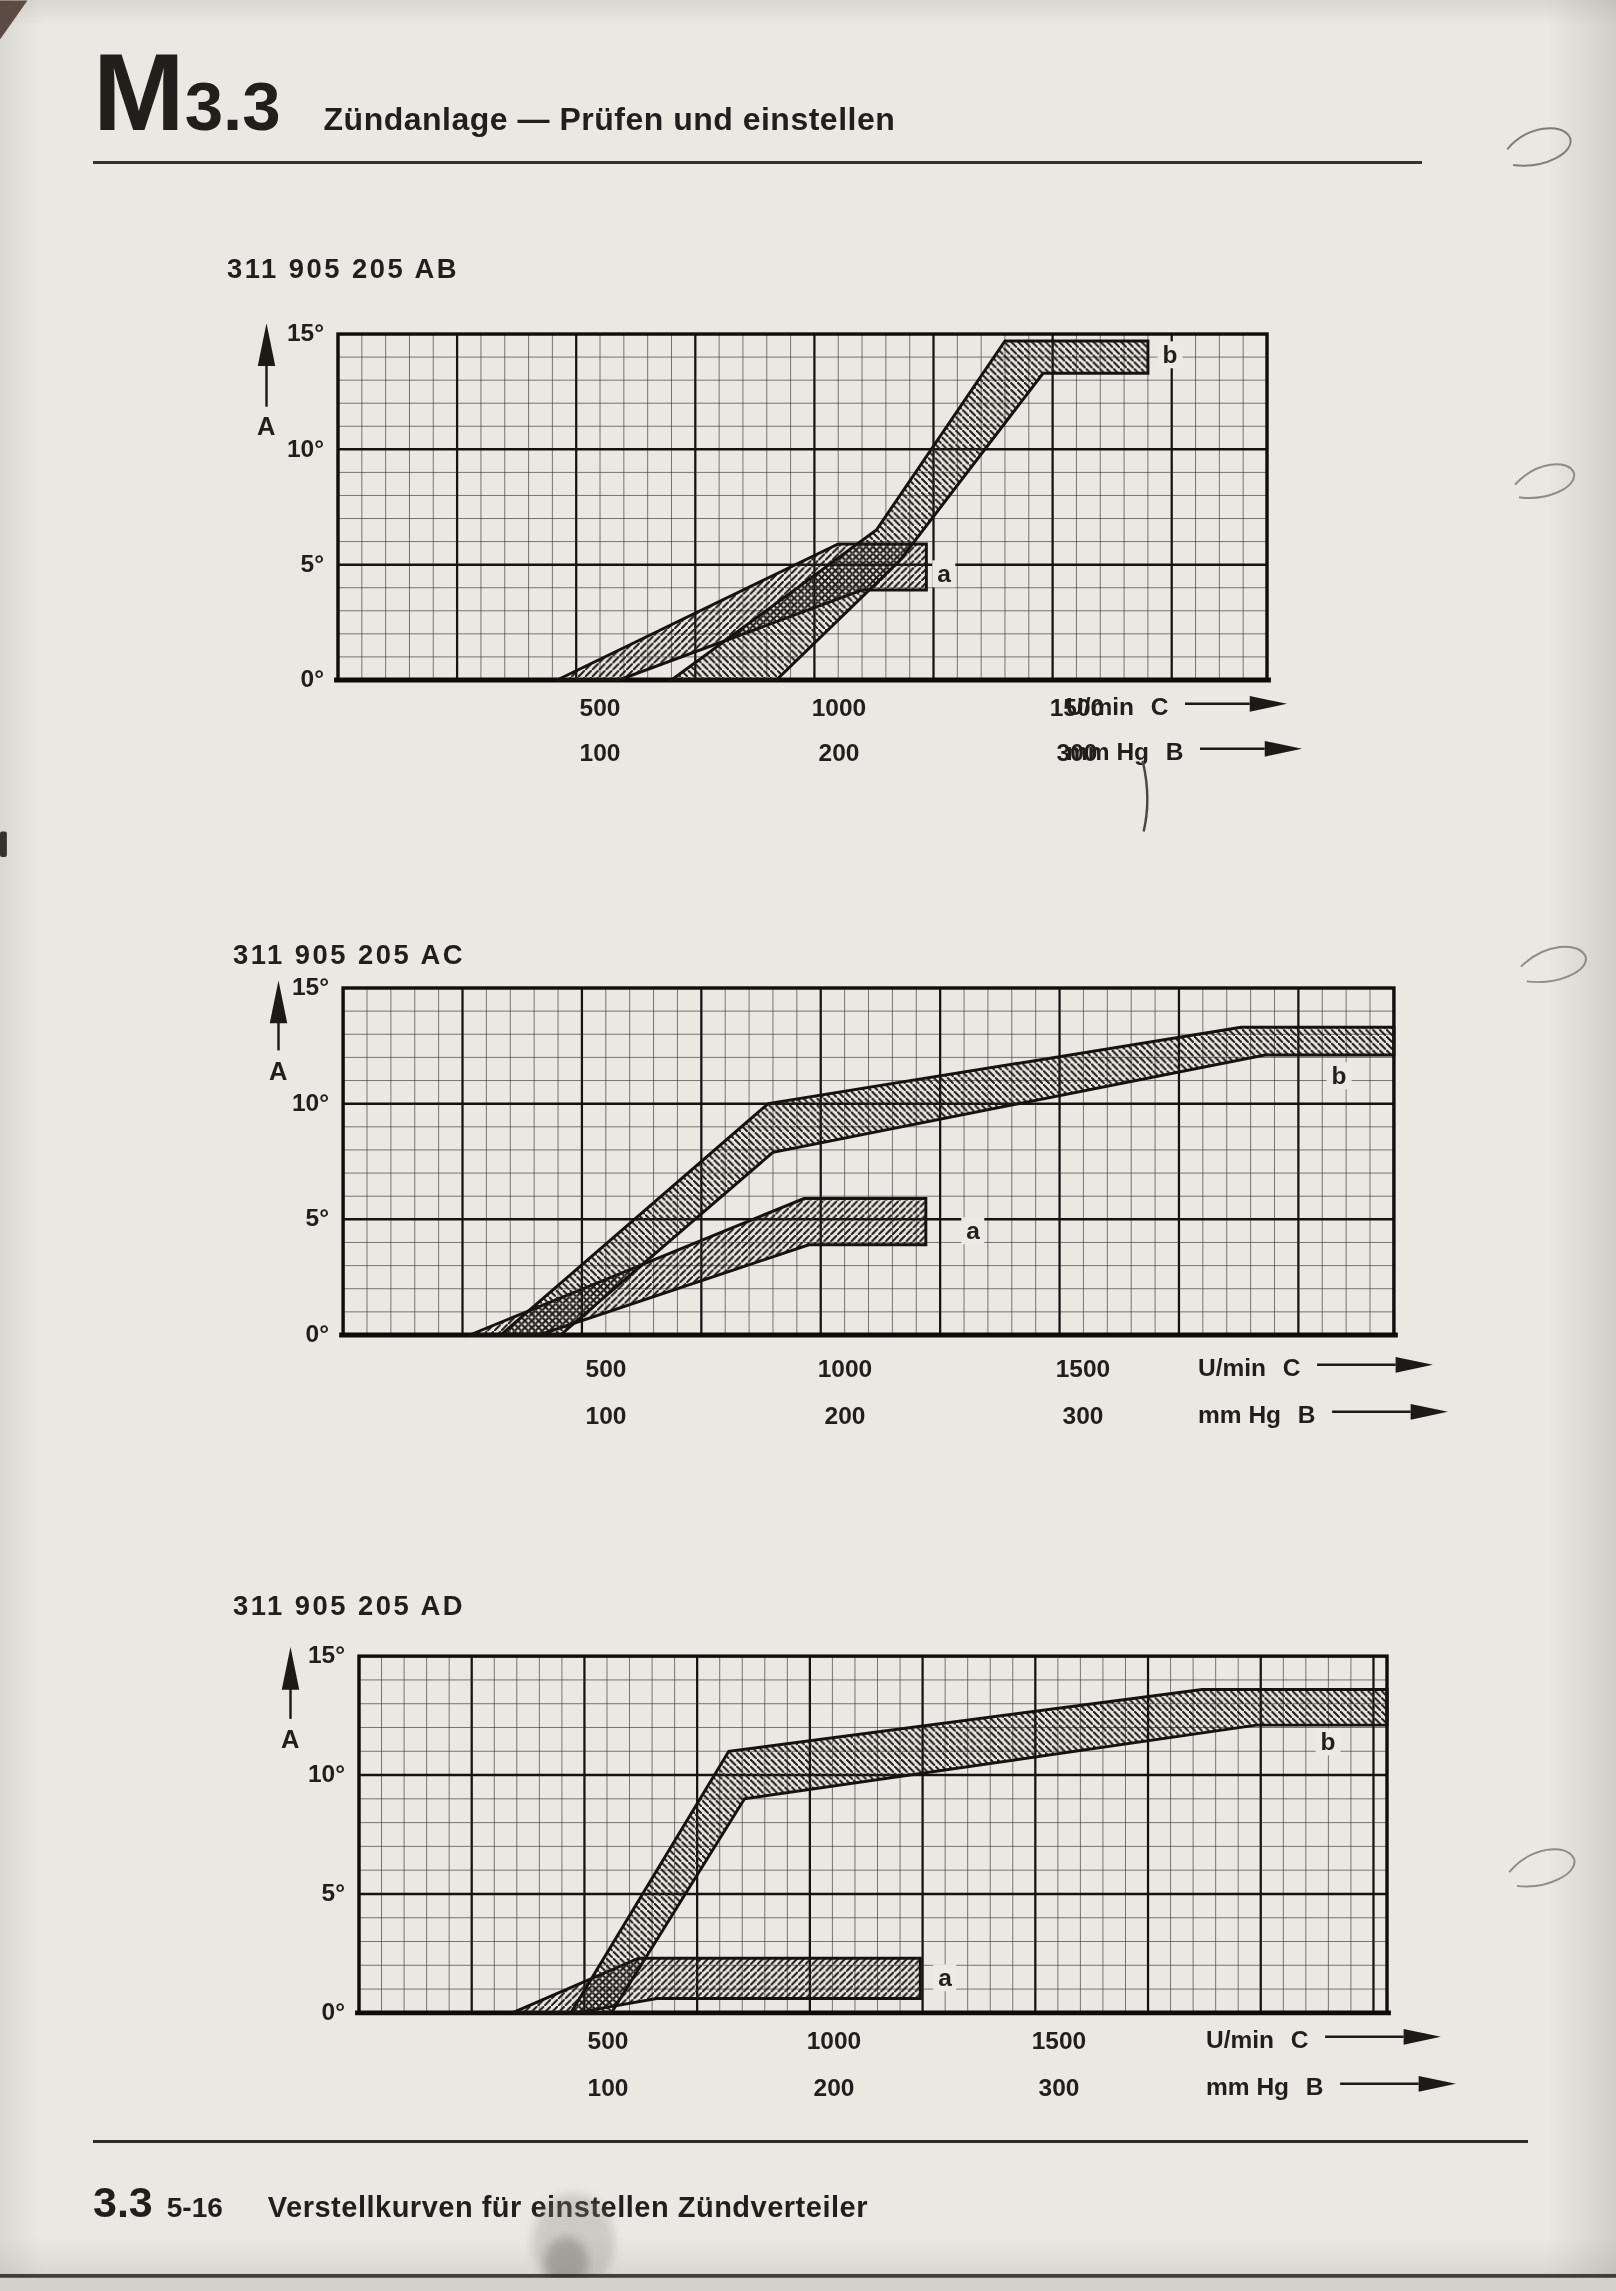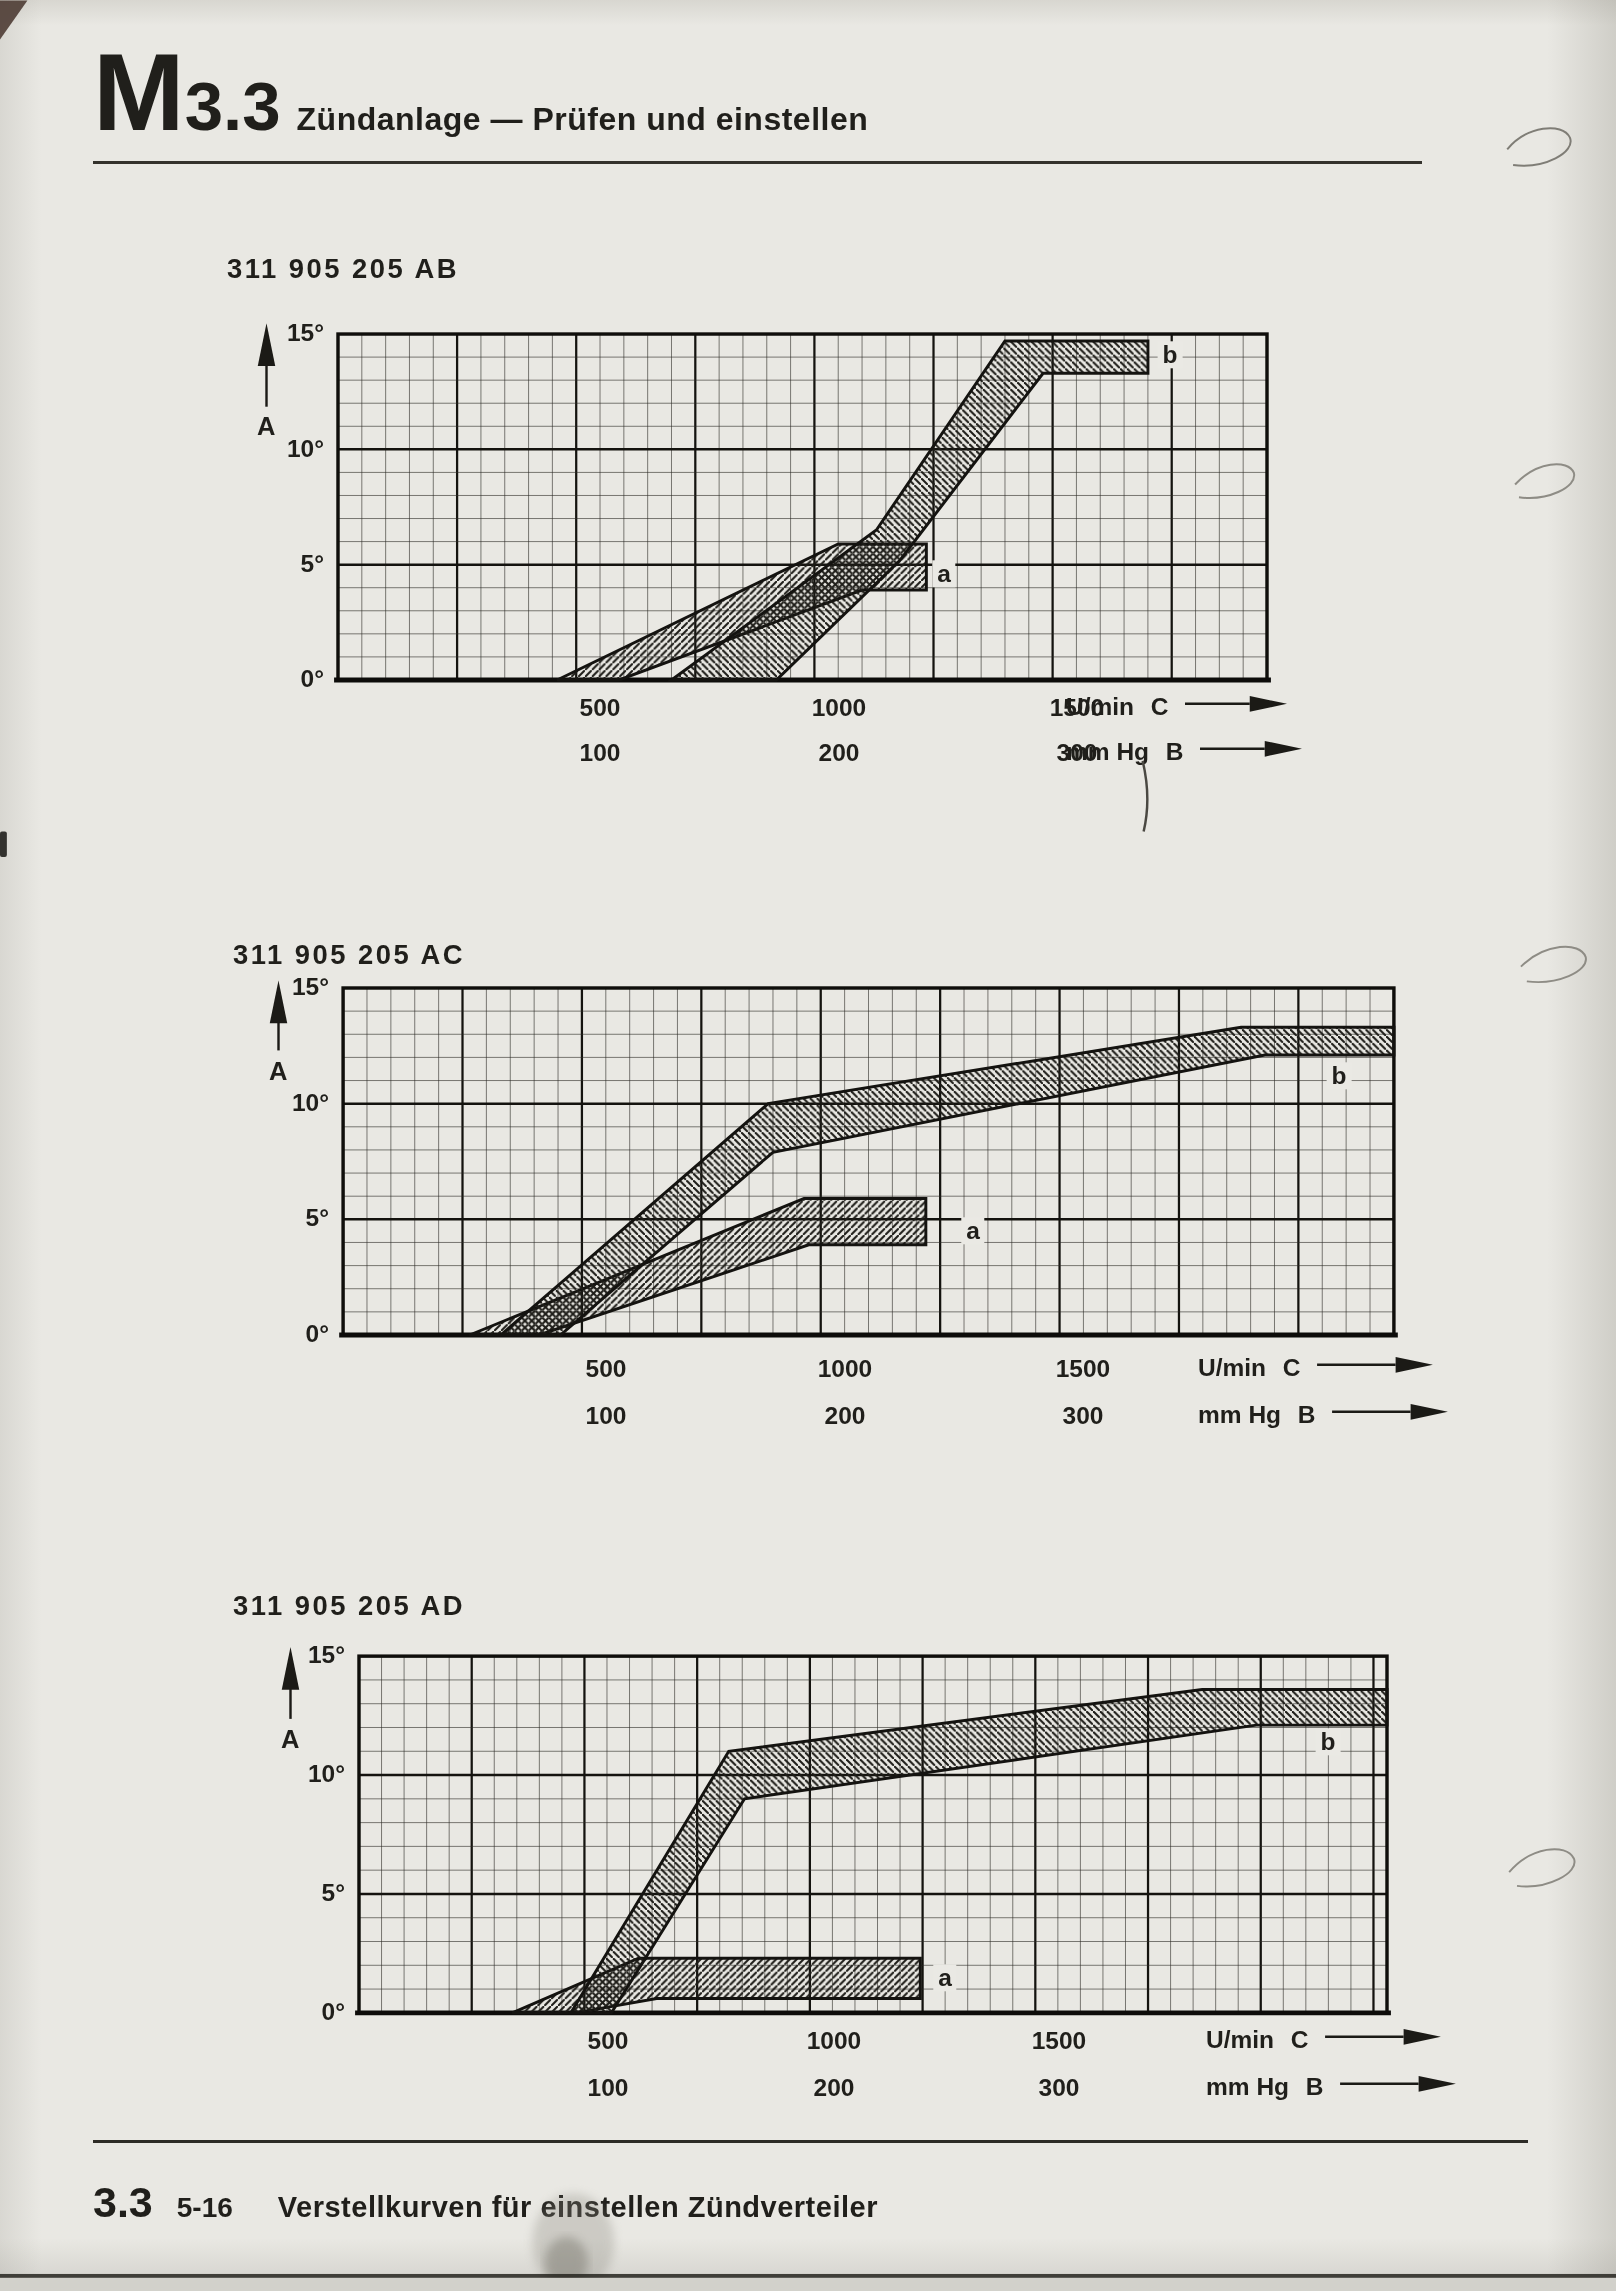--- a/index.html
+++ b/index.html
@@ -9,35 +9,35 @@
     background:
       linear-gradient(90deg, rgba(150,148,140,.20) 0, rgba(0,0,0,0) 41px),
       linear-gradient(270deg, rgba(140,138,128,.28) 0, rgba(0,0,0,0) 69px),
       linear-gradient(0deg, rgba(120,118,108,.22) 0, rgba(0,0,0,0) 54px),
       linear-gradient(180deg, rgba(165,162,152,.25) 0, rgba(0,0,0,0) 25.5px),
       #e9e8e3;
   }
   .hdr{position:absolute;left:93px;top:37px;display:flex;align-items:baseline;white-space:nowrap;}
   .hdr .code-m{font-size:110px;font-weight:bold;letter-spacing:-2px;line-height:1;}
   .hdr .code-n{font-size:69px;font-weight:bold;line-height:1;margin-left:2px;}
-  .hdr .hdr-title{font-size:32px;font-weight:bold;margin-left:16px;letter-spacing:0.5px;}
+  .hdr .hdr-title{font-size:32px;font-weight:bold;margin-left:43px;letter-spacing:0.5px;}
   .hdr-rule{position:absolute;left:93px;top:161px;width:1329px;height:2.9px;background:#34322c;}
   .ctitle{position:absolute;font-size:27.4px;font-weight:bold;letter-spacing:2.5px;white-space:nowrap;}
   .plot{position:absolute;overflow:visible;}
   .ytick{position:absolute;font-size:24.5px;font-weight:bold;transform:translate(-100%,-55%);white-space:nowrap;}
   .xtick{position:absolute;font-size:24.5px;font-weight:600;transform:translateX(-50%);white-space:nowrap;margin-left:24px;}
   .unitrow{position:absolute;font-size:24.5px;font-weight:600;display:flex;gap:16.7px;height:27.4px;white-space:nowrap;}
   .unitrow svg{display:block;}
   .bandlab{position:absolute;font-size:24.5px;font-weight:bold;line-height:27.4px;background:#eae9e4;
            padding:0 4.9px;transform:translate(-50%,-50%);}
   .alabel{position:absolute;font-size:25.5px;font-weight:bold;}
   .ftr-rule{position:absolute;left:93px;top:2140px;width:1435px;height:2.9px;background:#2d2b26;}
   .ftr{position:absolute;left:93px;top:2178px;display:flex;align-items:baseline;white-space:nowrap;}
   .ftr .f-sec{font-size:43px;font-weight:bold;}
-  .ftr .f-page{font-size:28px;font-weight:bold;margin-left:24px;}
+  .ftr .f-page{font-size:28px;font-weight:bold;margin-left:14px;}
   .ftr .f-cap{font-size:29px;font-weight:bold;margin-left:45px;letter-spacing:0.5px;}
   .artifacts{position:absolute;left:0;top:0;pointer-events:none;}
 </style>
 </head>
 <body>
 
 <div class="page">
 
   <div class="hdr">
     <span class="code-m">M</span>

